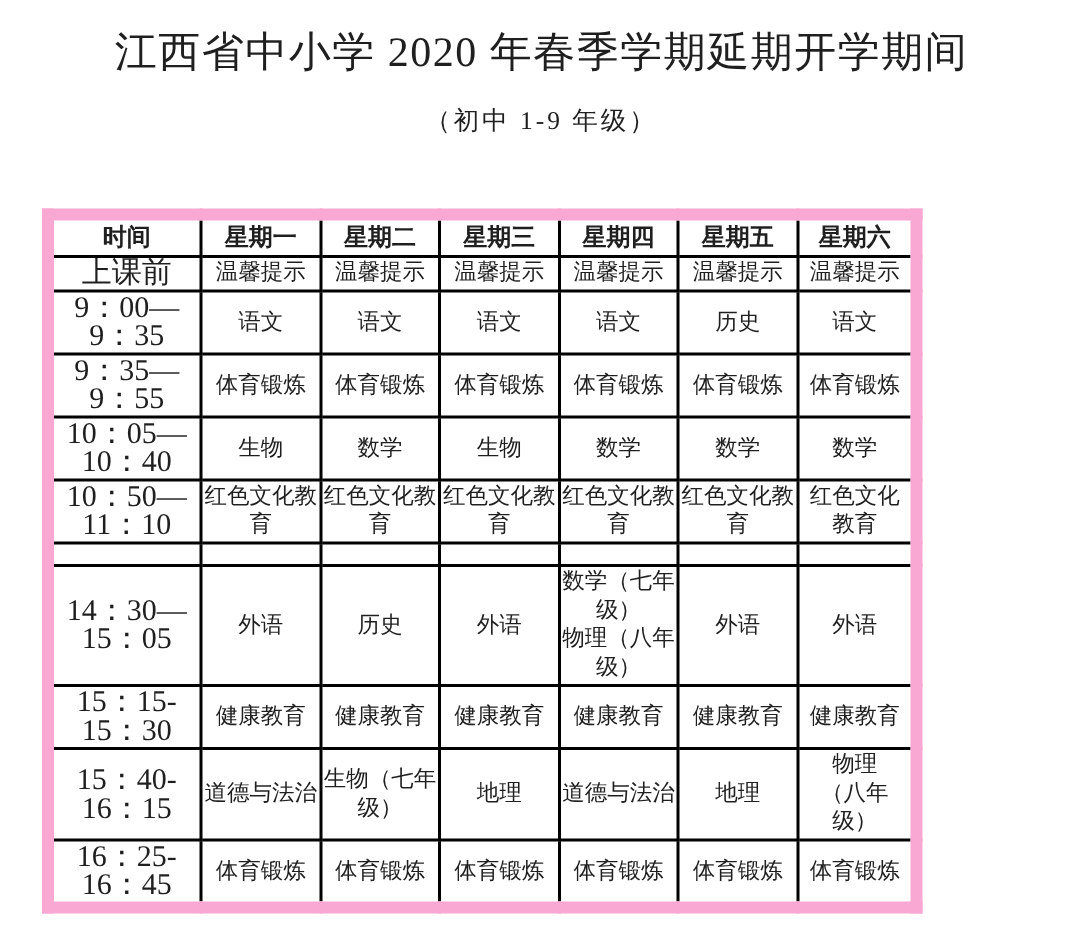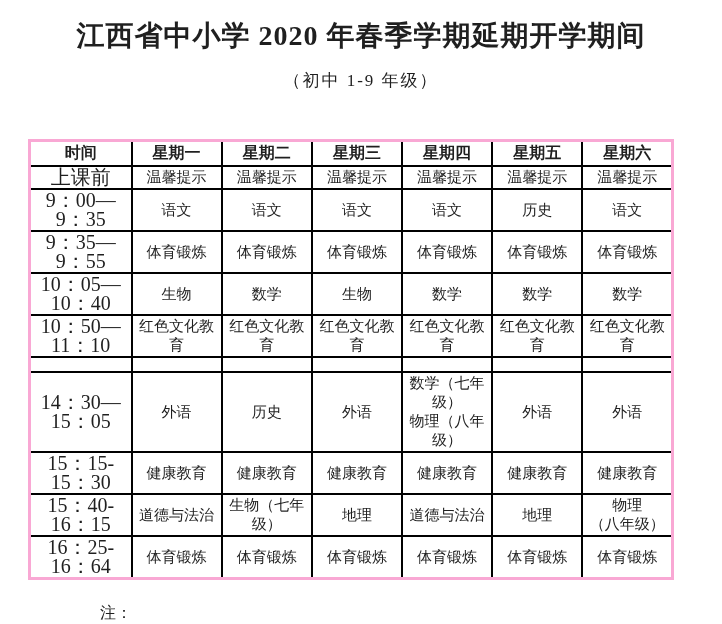--- a/index.html
+++ b/index.html
@@ -15,37 +15,37 @@
     color: #1f1f1f;
   }
   .page { width: 722px; height: 624px; }
 
   .title-block {
     padding-top: 18px;
     text-align: center;
   }
   .title-line {
     font-size: 28px;
-    font-weight: bold;
+    font-weight: normal;
     line-height: 36px;
     letter-spacing: 1px;
   }
   .subtitle {
     text-align: center;
     font-size: 17px;
     margin-top: 15px;
     letter-spacing: 2px;
   }
 
   table.schedule {
     border-collapse: collapse;
     table-layout: fixed;
-    width: 646px;
+    width: 587px;
     margin: 47px 0 0 28px;
-    border: 3px solid #f9a8d4;
+    border: 8px solid #f9a8d4;
   }
   col.time-col { width: 102px; }
   th, td {
     border: 2px solid #000;
     text-align: center;
     vertical-align: middle;
     padding: 1px 0;
     white-space: pre-line;
     overflow: hidden;
   }
@@ -178,21 +178,21 @@
           <td class="time-cell">15：40-16：15</td>
           <td>道德与法治</td>
           <td>生物（七年级）</td>
           <td>地理</td>
           <td>道德与法治</td>
           <td>地理</td>
           <td>物理
 （八年级）</td>
         </tr>
         <tr>
-          <td class="time-cell">16：25-16：64</td>
+          <td class="time-cell">16：25-16：45</td>
           <td>体育锻炼</td>
           <td>体育锻炼</td>
           <td>体育锻炼</td>
           <td>体育锻炼</td>
           <td>体育锻炼</td>
           <td>体育锻炼</td>
         </tr>
       </tbody>
   </table>
 

